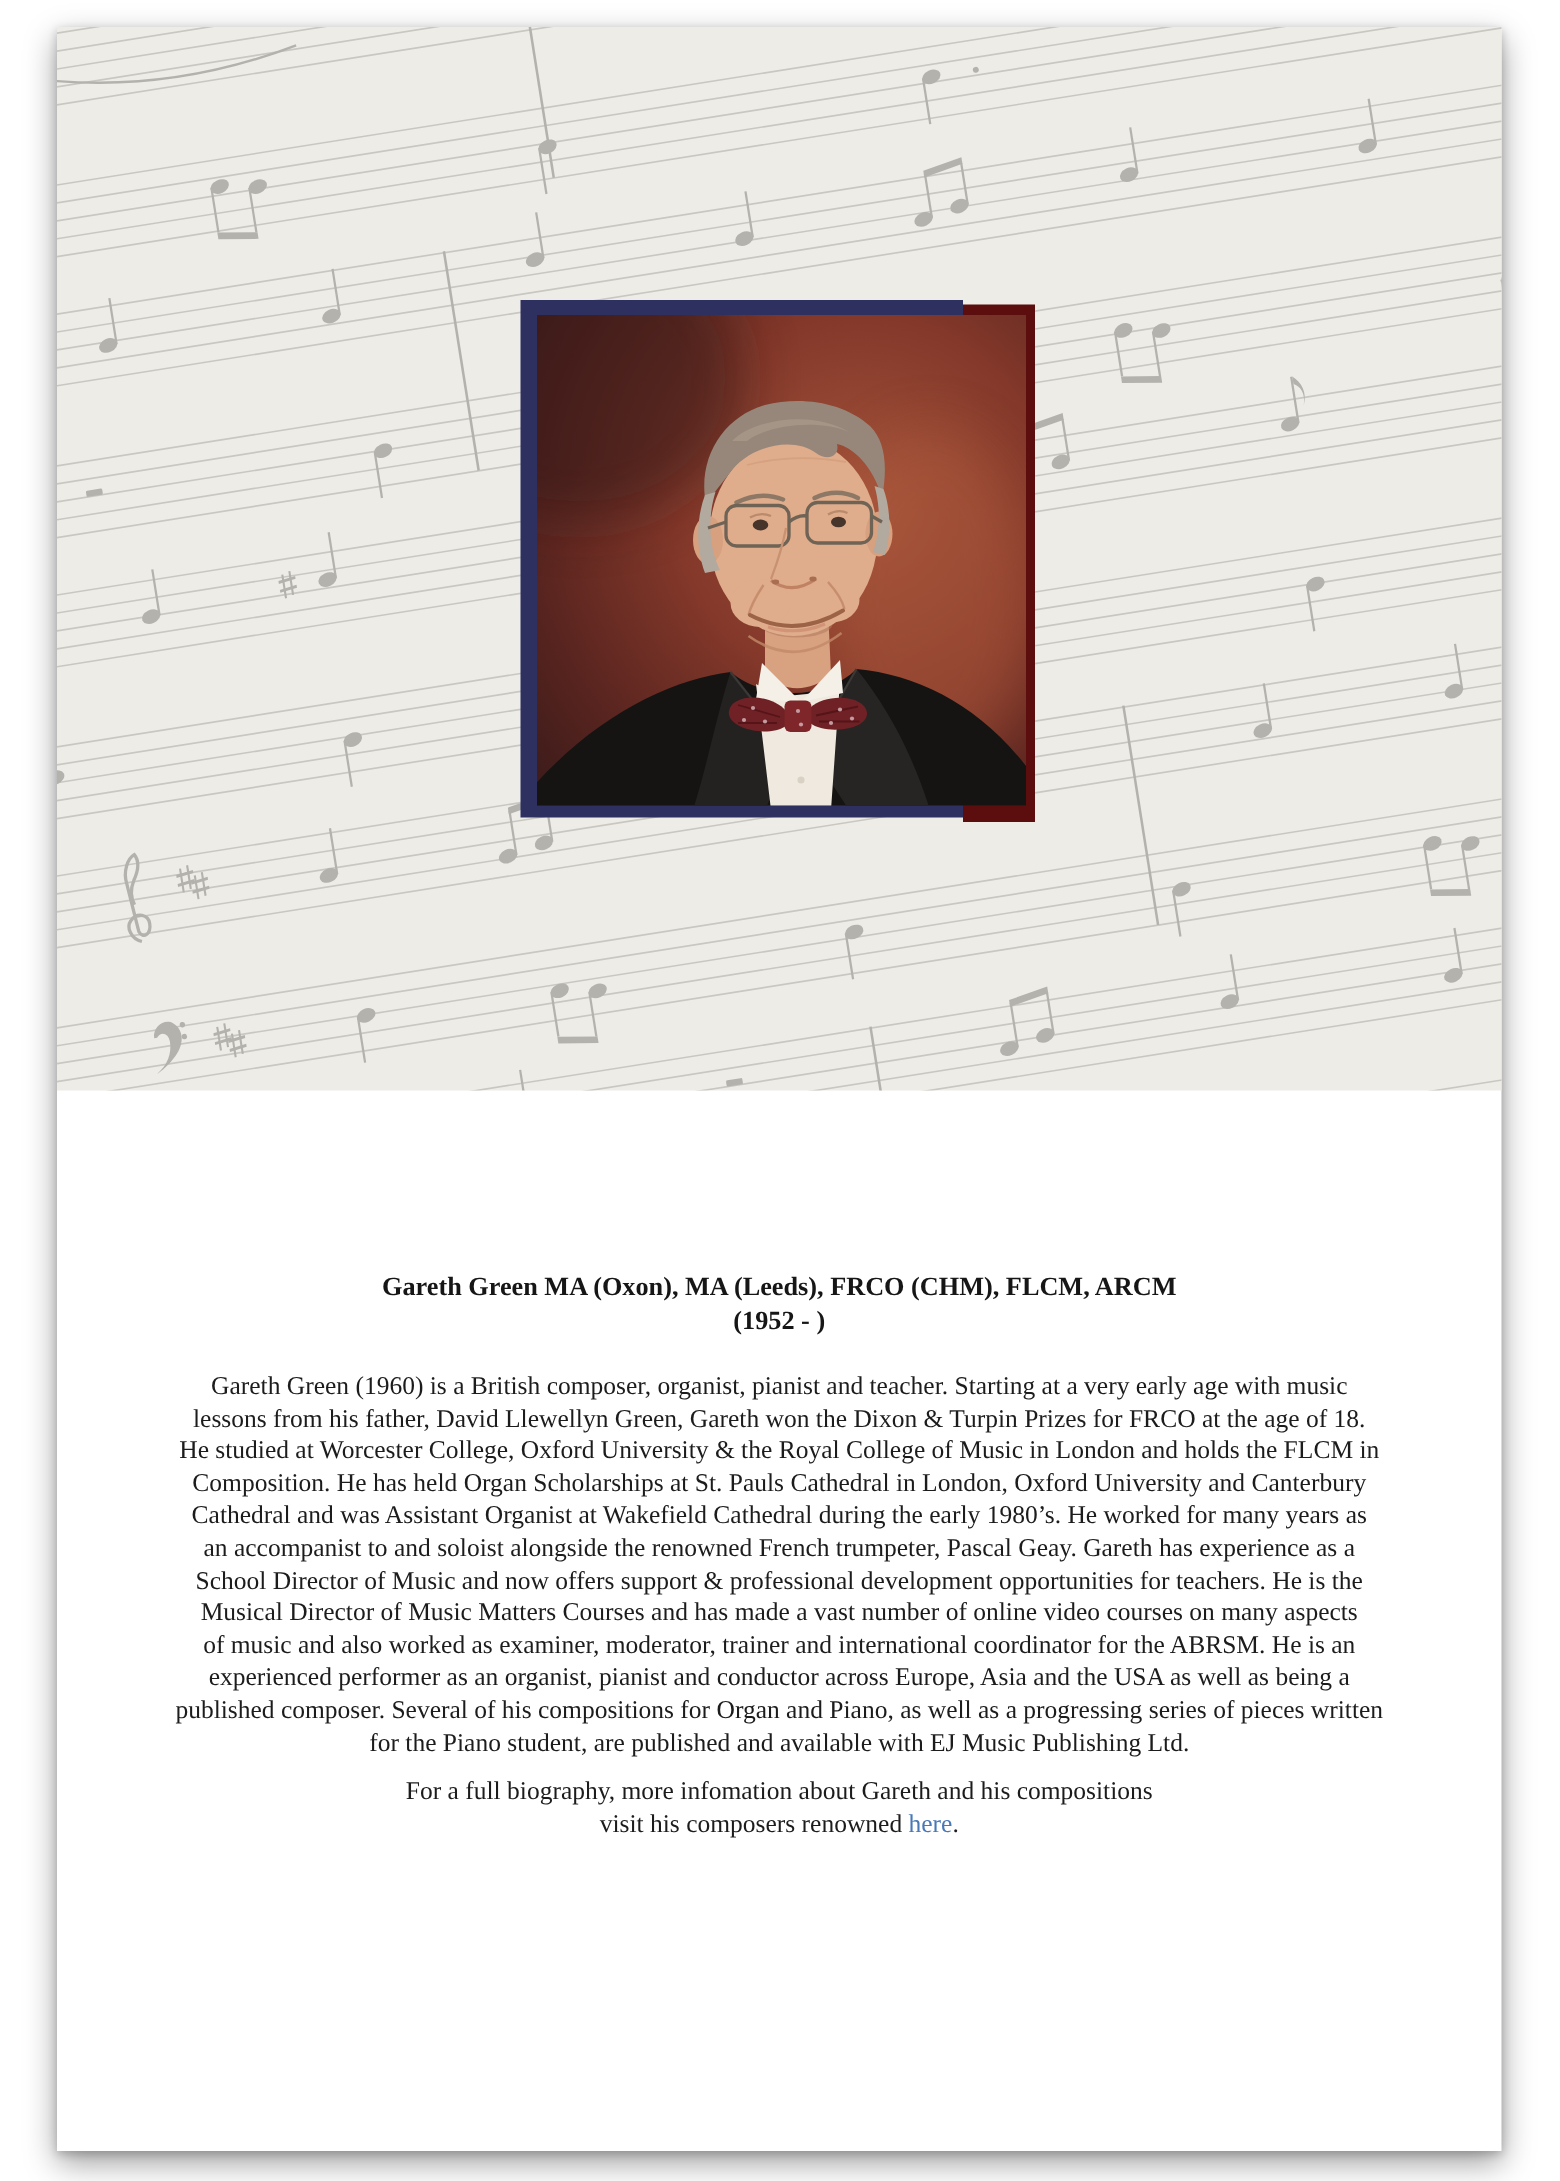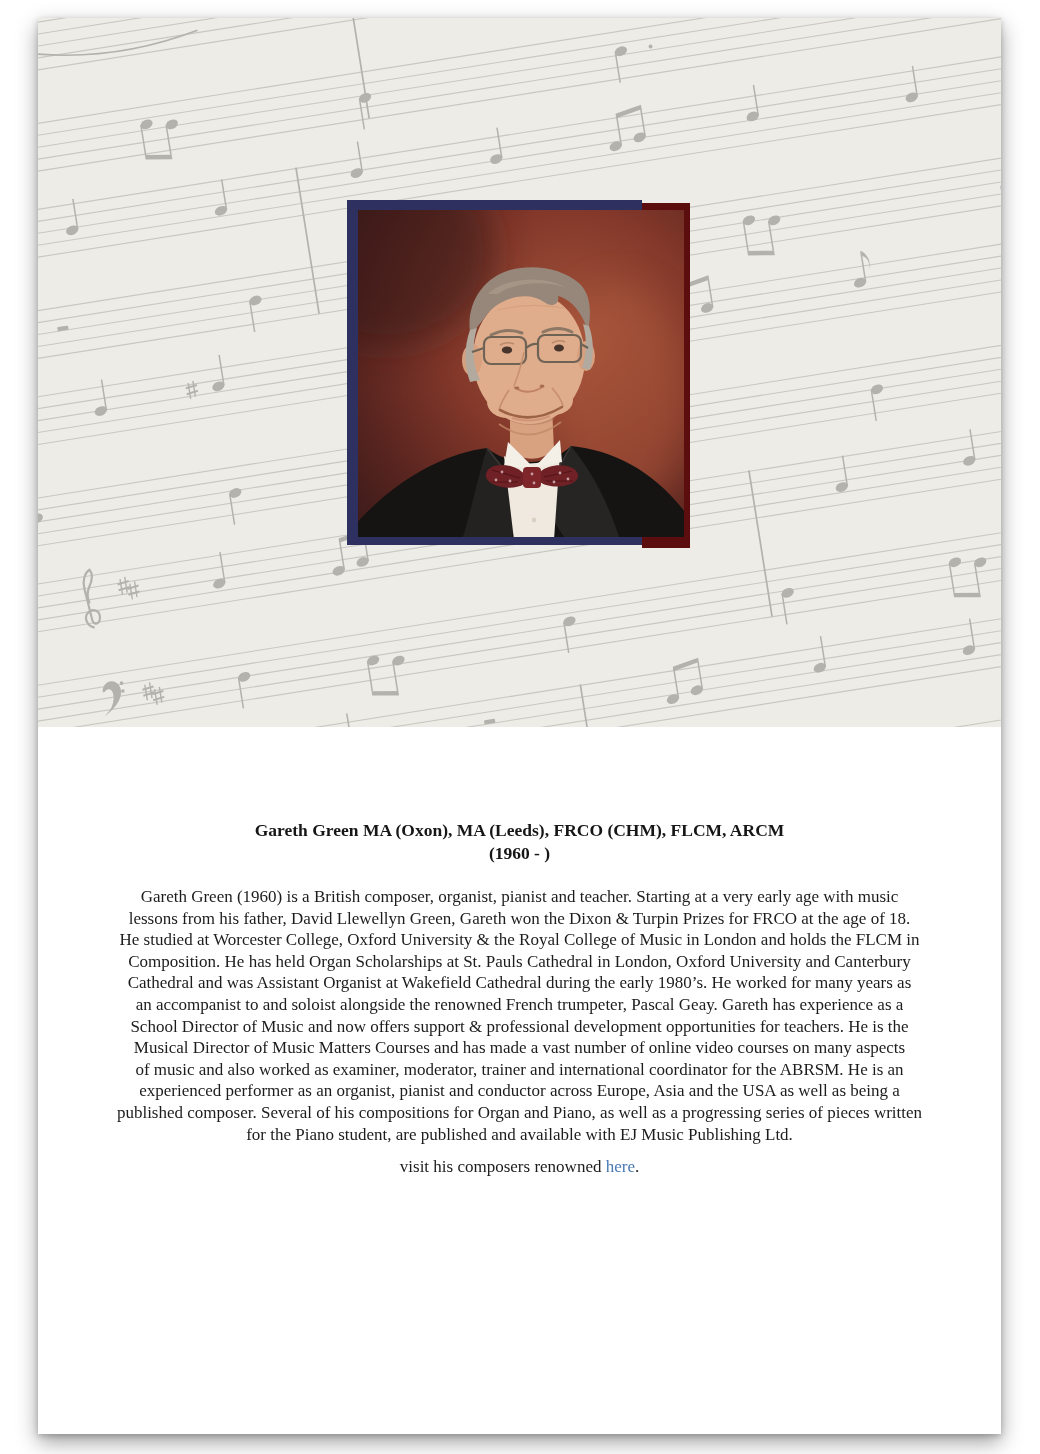--- a/index.html
+++ b/index.html
@@ -28,21 +28,21 @@
   }
   .frame-maroon{
     position:absolute;left:604px;top:185px;width:48px;height:345px;
     background:#5c0d0d;
   }
   .portrait{
     position:absolute;left:320px;top:192px;width:326px;height:327px;display:block;
   }
   
   .bio{
-    padding-top:92px;text-align:center;color:#1c1c1c;
+    padding-top:119px;text-align:center;color:#1c1c1c;
   }
   .bio-heading,.bio-years{
     font-weight:bold;font-size:17.5px;line-height:23px;color:#161616;
   }
   .bio-paragraph{
     margin:21px auto 0;width:943px;
     font-size:17px;line-height:21.6px;white-space:pre-line;
   }
   .bio-footer{
     margin-top:11px;font-size:17px;line-height:21.6px;
@@ -339,31 +339,32 @@
             <circle cx="22" cy="4" r="1.4"></circle>
           <circle cx="0" cy="-4" r="1.4"></circle>
             <circle cx="2" cy="5" r="1.4"></circle>
         </g>
       </g>
     </svg>
   </div>
 
   <div class="bio">
     <div class="bio-heading">Gareth Green MA (Oxon), MA (Leeds), FRCO (CHM), FLCM, ARCM</div>
-    <div class="bio-years">(1960 - )</div>
+    <div class="bio-years">(1952 - )</div>
     <div class="bio-paragraph">Gareth Green (1960) is a British composer, organist, pianist and teacher. Starting at a very early age with music
 lessons from his father, David Llewellyn Green, Gareth won the Dixon &amp; Turpin Prizes for FRCO at the age of 18.
 He studied at Worcester College, Oxford University &amp; the Royal College of Music in London and holds the FLCM in
 Composition. He has held Organ Scholarships at St. Pauls Cathedral in London, Oxford University and Canterbury
 Cathedral and was Assistant Organist at Wakefield Cathedral during the early 1980’s. He worked for many years as
 an accompanist to and soloist alongside the renowned French trumpeter, Pascal Geay. Gareth has experience as a
 School Director of Music and now offers support &amp; professional development opportunities for teachers. He is the
 Musical Director of Music Matters Courses and has made a vast number of online video courses on many aspects
 of music and also worked as examiner, moderator, trainer and international coordinator for the ABRSM. He is an
 experienced performer as an organist, pianist and conductor across Europe, Asia and the USA as well as being a
 published composer. Several of his compositions for Organ and Piano, as well as a progressing series of pieces written
 for the Piano student, are published and available with EJ Music Publishing Ltd.</div>
     <div class="bio-footer">
+      <div>For a full biography, more infomation about Gareth and his compositions</div>
       <div><span>visit his composers renowned </span><a class="profile-link">here</a><span>.</span></div>
     </div>
   </div>
 
 </div>
 
 </body></html>

